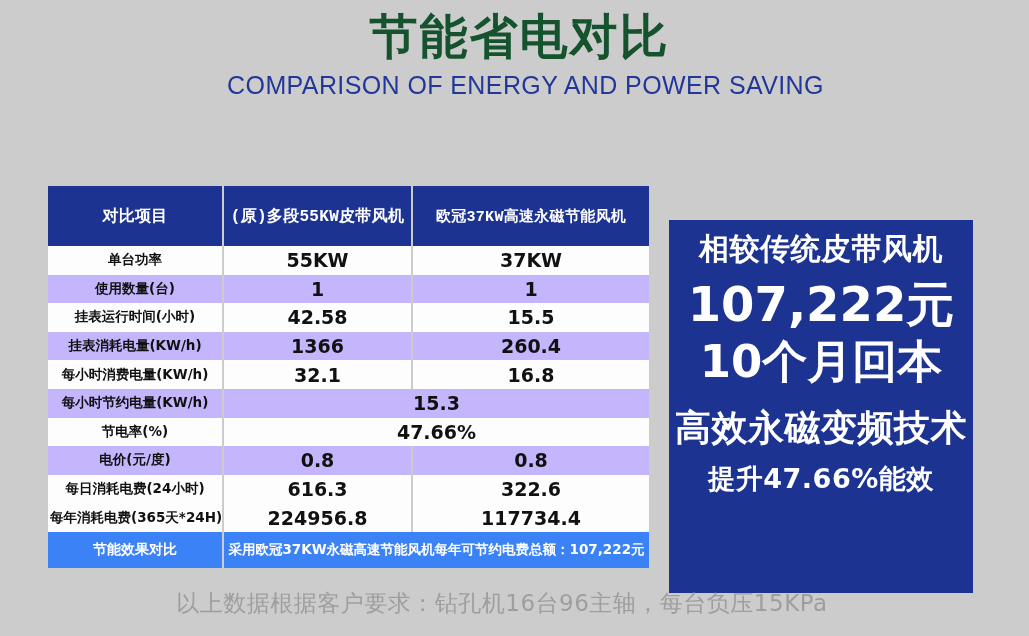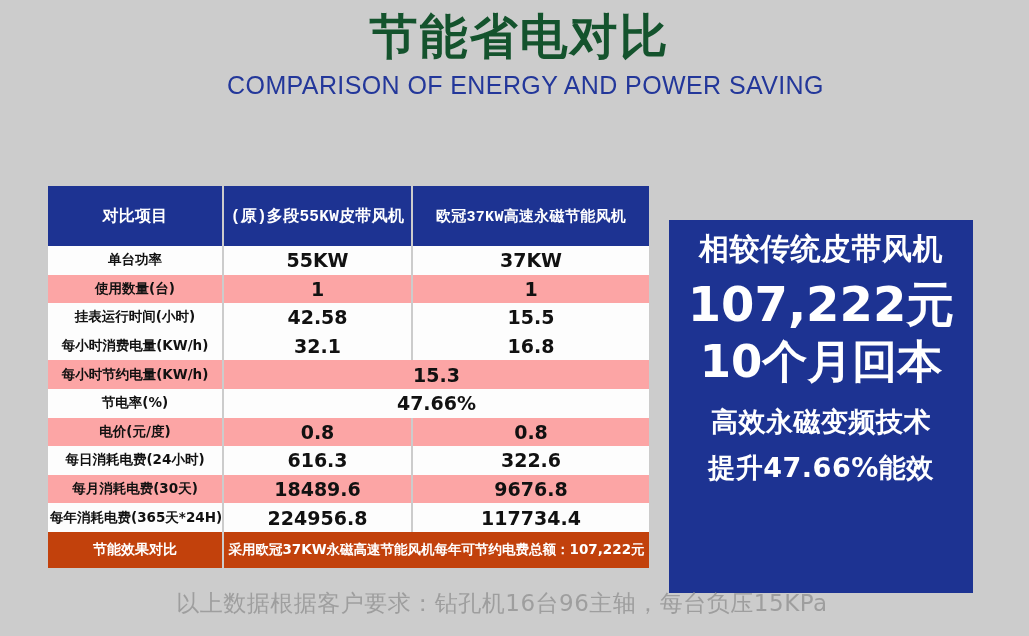--- a/index.html
+++ b/index.html
@@ -54,28 +54,28 @@
     background:#1d3392; color:#ffffff;
     font-size:16px; font-weight:700;
     height:60px;
     border-right:2px solid #cccccc;
     letter-spacing:0.3px;
     font-family:Liberation Mono, monospace;
   }
   tr.hdr th.c3t { font-size:15px; }
 
   tr.odd td  { background:#fdfdfd; }
-  tr.even td { background:#fca5a5; }
+  tr.even td { background:#c4b5fd; }
   tr.body td { height:26px; font-weight:700;margin-left:32px; }
   tr.body td.label { font-size:13.5px; }
   tr.body td.val   { font-size:19px; font-weight:700; }
   td.redval { color:#ee1c25; font-weight:700; font-size:13px; }
 
   tr.foot td {
-    background:#c2410c; color:#ffffff;
+    background:#3b82f6; color:#ffffff;
     height:36px; font-size:14px; font-weight:700;
     border-right:2px solid #cccccc;
   }
   tr.foot td.fval { font-size:13.5px; border-right:none; }
 
   
   .panel {
     position:absolute; left:669px; top:192px;
     width:304px; height:373px;
     background:#1d3392;
@@ -93,21 +93,21 @@
   .p-big {
     font-size:48px; font-weight:700; line-height:1.15;
     text-align:right; letter-spacing:0px;
     margin-top:10px;
   }
   .p-big2 {
     font-size:45px; font-weight:700; line-height:1.15;
     text-align:center; margin-top:4px;
   }
   .p-line3 {
-    font-size:27px; font-weight:700; line-height:1.2;
+    font-size:36px; font-weight:700; line-height:1.2;
     text-align:center; margin-top:18px; letter-spacing:0.5px;
   }
   .p-line4 {
     font-size:27px; font-weight:700; line-height:1.2;
     text-align:right; margin-top:14px; letter-spacing:0.5px;
   }
 
   
   .footnote {
     position:absolute; left:0; top:588px; width:1004px;
@@ -149,20 +149,25 @@
           <tr class="body even">
             <td class="label">使用数量(台)</td>
             <td class="val">1</td>
             <td class="val">1</td>
           </tr>
           <tr class="body odd">
             <td class="label">挂表运行时间(小时)</td>
             <td class="val">42.58</td>
             <td class="val">15.5</td>
           </tr>
+          <tr class="body even">
+            <td class="label">挂表消耗电量(KW/h)</td>
+            <td class="val">1366</td>
+            <td class="val">260.4</td>
+          </tr>
           <tr class="body odd">
             <td class="label">每小时消费电量(KW/h)</td>
             <td class="val">32.1</td>
             <td class="val">16.8</td>
           </tr>
           <tr class="body even">
             <td class="label">每小时节约电量(KW/h)</td>
             <td class="val redval" colspan="2">15.3</td>
           </tr>
           <tr class="body odd">
@@ -171,25 +176,20 @@
           </tr>
           <tr class="body even">
             <td class="label">电价(元/度)</td>
             <td class="val">0.8</td>
             <td class="val">0.8</td>
           </tr>
           <tr class="body odd">
             <td class="label">每日消耗电费(24小时)</td>
             <td class="val">616.3</td>
             <td class="val">322.6</td>
-          </tr>
-          <tr class="body even">
-            <td class="label">每月消耗电费(30天)</td>
-            <td class="val">18489.6</td>
-            <td class="val">9676.8</td>
           </tr>
           <tr class="body odd">
             <td class="label">每年消耗电费(365天*24H)</td>
             <td class="val">224956.8</td>
             <td class="val">117734.4</td>
           </tr>
         </tbody>
       <tfoot>
         <tr class="foot">
           <td>节能效果对比</td>

